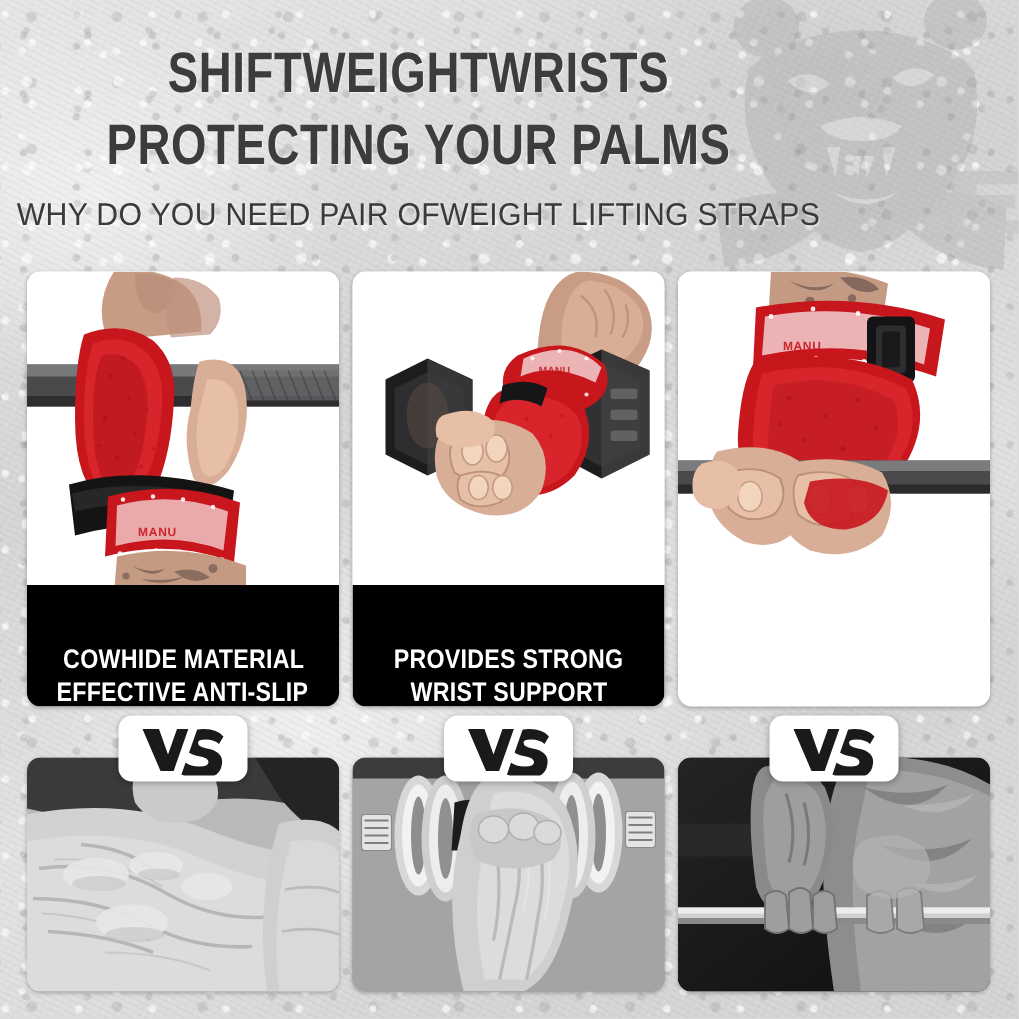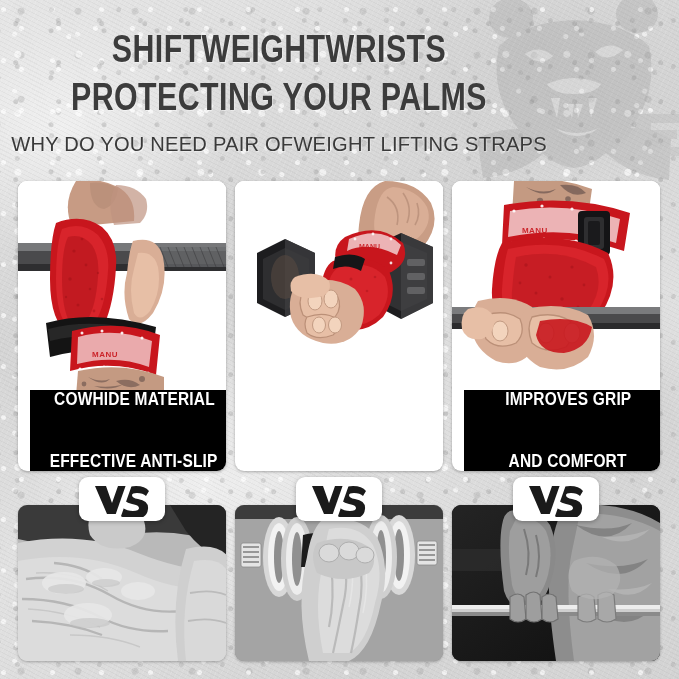--- a/index.html
+++ b/index.html
@@ -77,22 +77,22 @@
     position:absolute;z-index:3;width:208px;height:290px;top:181px;
     border-radius:9px;overflow:hidden;background:#fff;
     box-shadow:0 1px 3px rgba(0,0,0,.28);
   }
   #panel-top-1{left:18px;}
   #panel-top-2{left:235px;}
   #panel-top-3{left:452px;}
 
   .photo{position:relative;width:100%;height:209px;background:#fff;overflow:hidden;}
   .caption{
-    position:absolute;left:12px;bottom:0;width:100%;height:81px;background:#000;
-    display:flex;flex-direction:column;align-items:center;justify-content:space-between;
+    position:absolute;left:0;bottom:0;width:100%;height:81px;background:#000;
+    display:flex;flex-direction:column;align-items:center;justify-content:flex-end;
     gap:3px;
   }
   .caption span{
     color:#fff;font-size:18px;font-weight:700;line-height:1.05;
     letter-spacing:.2px;transform:scaleX(.86);white-space:nowrap;
   }
 
   .panel-bot{
     position:absolute;z-index:3;width:208px;height:156px;top:505px;
     border-radius:9px;overflow:hidden;background:#9b9b9b;
@@ -320,20 +320,24 @@
         <g fill="#f3d4bd" stroke="#c29a82" stroke-width="1">
           <ellipse cx="80" cy="120" rx="7" ry="9"></ellipse>
           <ellipse cx="96" cy="118" rx="7" ry="9"></ellipse>
           <ellipse cx="84" cy="144" rx="6.5" ry="8"></ellipse>
           <ellipse cx="100" cy="144" rx="6.5" ry="8"></ellipse>
         </g>
 
         <path d="M60 96 q22 -8 34 4 q4 12 -10 16 q-20 4 -28 -6 q-2 -10 4 -14 Z" fill="#e7bfa6"></path>
       </svg>
     </div>
+  </div>
+  <div class="caption">
+    <span>PROVIDES STRONG</span>
+    <span>WRIST SUPPORT</span>
   </div>
 </div>
 
 <div class="panel-top" id="panel-top-3">
   <div class="photo">
     <div class="ph">
       <svg viewBox="0 0 208 209" preserveAspectRatio="xMidYMid slice">
         <rect width="208" height="209" fill="#ffffff"></rect>
 
         <path d="M62 0 q42 -6 78 8 l-4 28 q-38 -12 -76 -2 Z" fill="#c49a82"></path>
@@ -396,24 +400,20 @@
           <ellipse cx="94" cy="152" rx="8" ry="10"></ellipse>
           <ellipse cx="120" cy="152" rx="8" ry="10"></ellipse>
         </g>
 
         <path d="M16 128 q18 -6 26 8 q2 16 -12 22 q-16 2 -20 -10 q-2 -14 6 -20 Z" fill="#e7bfa6"></path>
 
         <path d="M88 140 q32 -6 52 6 q-4 22 -28 26 q-24 0 -28 -18 Z" fill="#c8161d" opacity=".9"></path>
       </svg>
     </div>
   </div>
-  <div class="caption">
-    <span>IMPROVES GRIP</span>
-    <span>AND COMFORT</span>
-  </div>
 </div>
 
 <div class="panel-bot" id="panel-bot-1">
   <div class="ph">
     <svg viewBox="0 0 208 156" preserveAspectRatio="xMidYMid slice">
       <rect width="208" height="156" fill="#b9b9b9"></rect>
 
       <path d="M0 0 l208 0 l0 40 q-60 -22 -120 -6 Q40 44 0 34 Z" fill="#3a3a3a"></path>
       <path d="M152 0 l56 0 l0 60 q-26 -16 -40 -34 Z" fill="#242424"></path>
 

